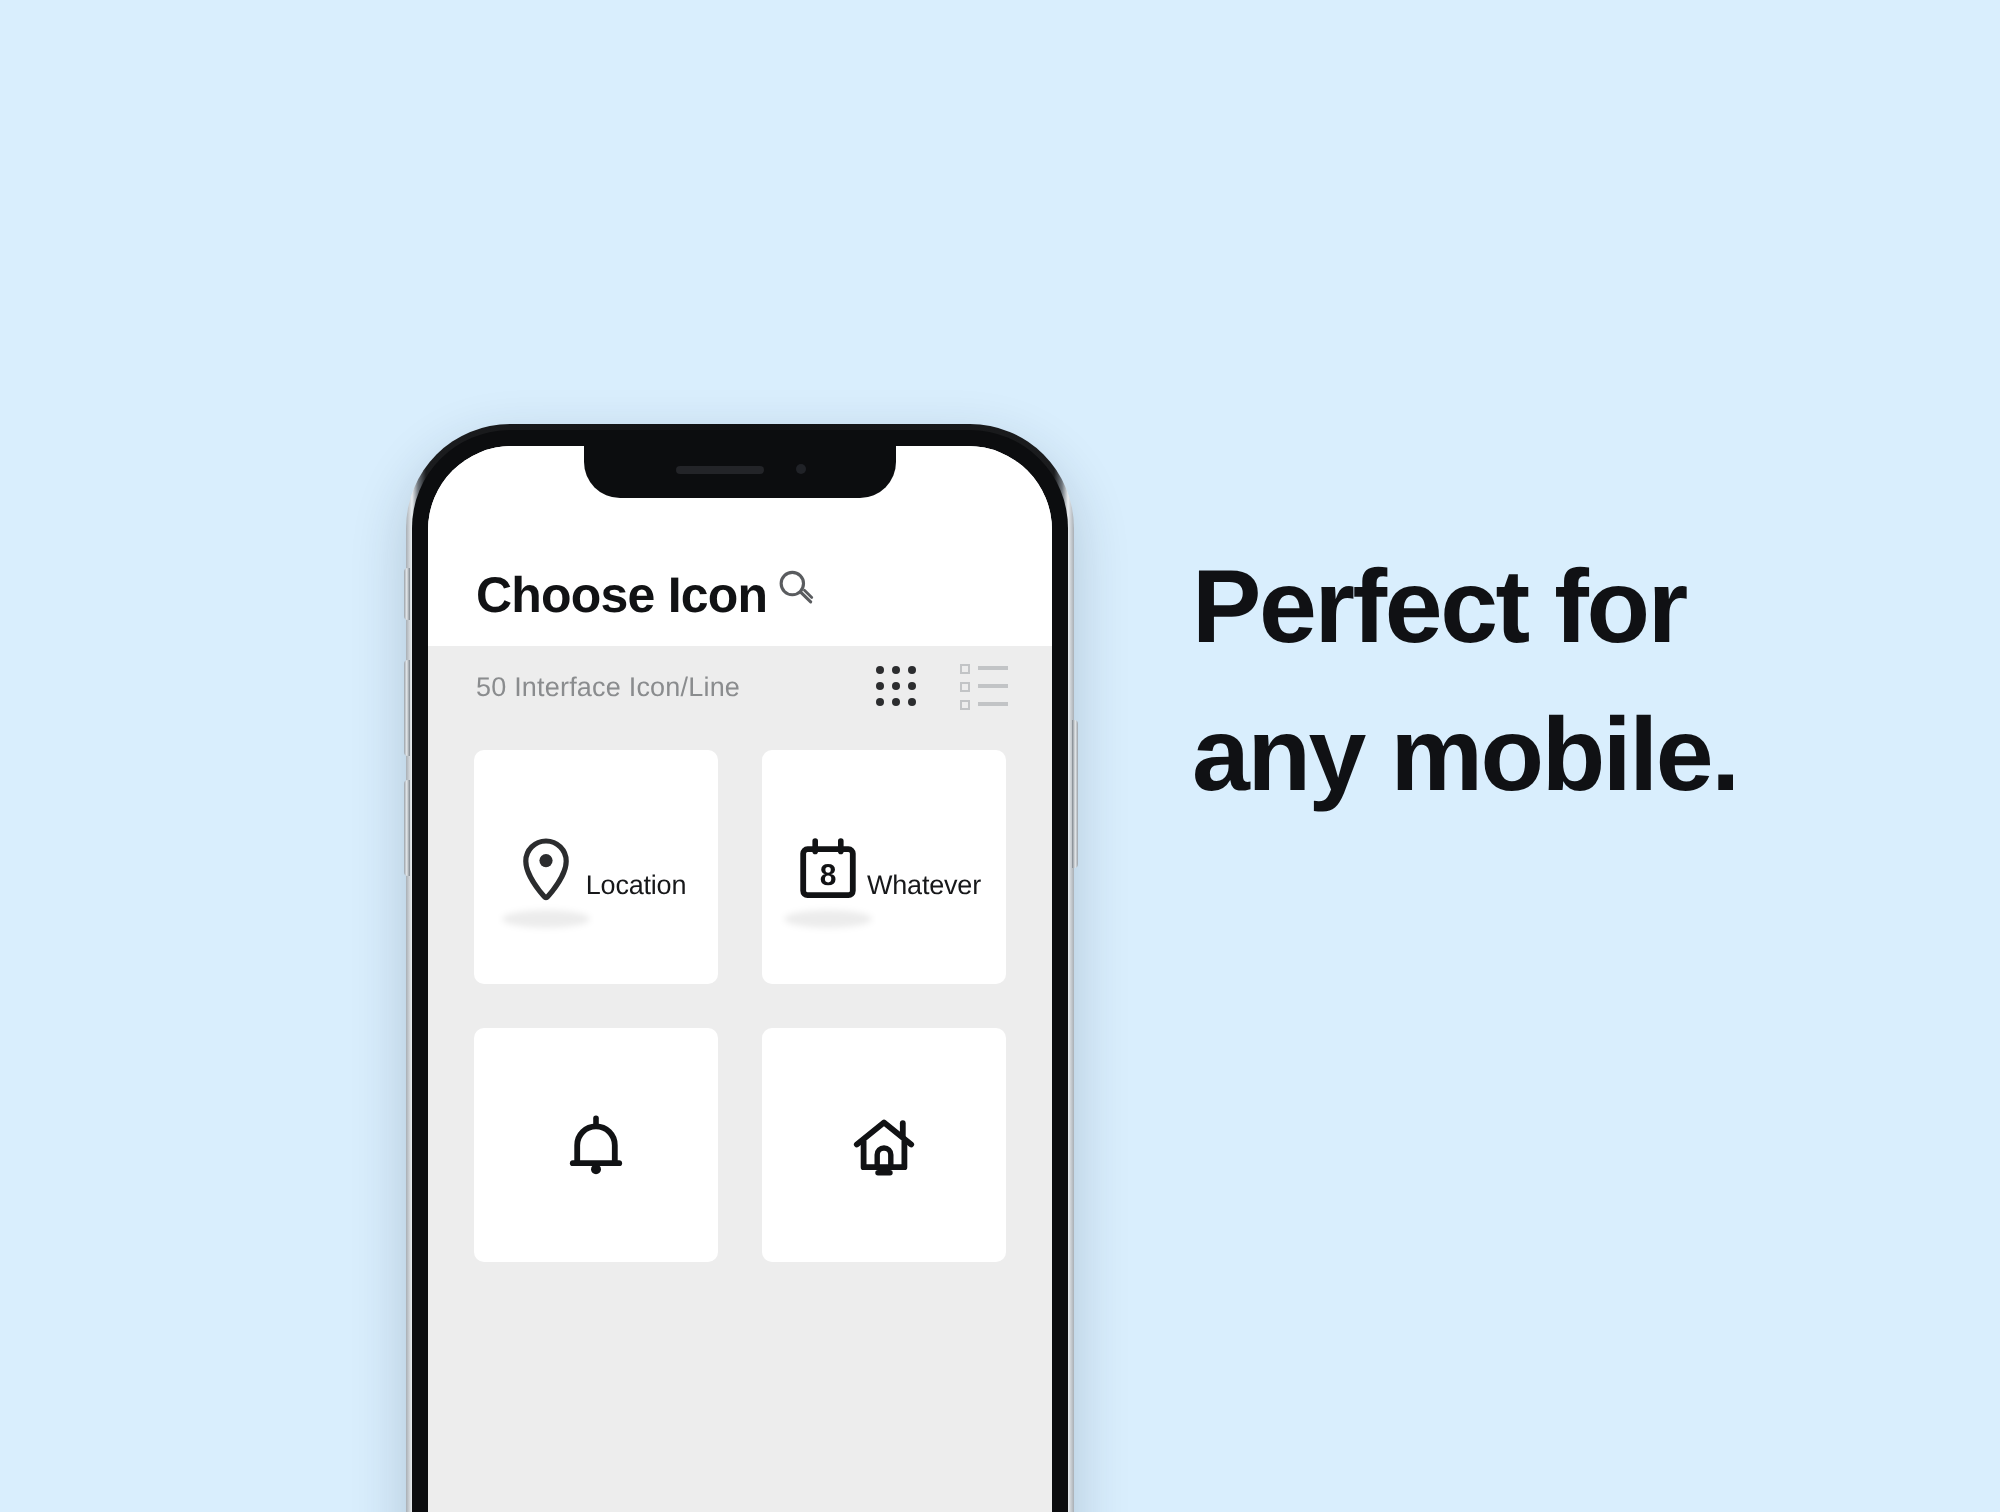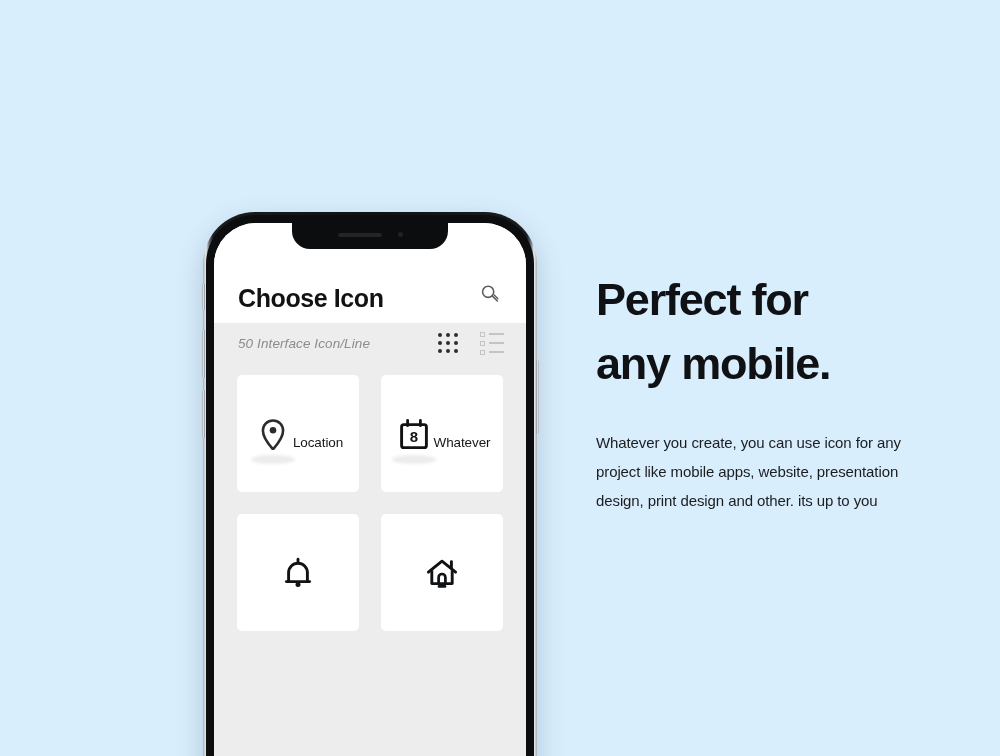--- a/index.html
+++ b/index.html
@@ -103,21 +103,21 @@
   
   .app-header {
     position: absolute;
     top: 0;
     left: 0;
     right: 0;
     height: 100px;
     background: #ffffff;
     display: flex;
     align-items: flex-end;
-    justify-content: space-between;
+    justify-content: flex-start;
     padding: 0 22px 12px 24px;
     box-sizing: border-box;
     z-index: 5;
   }
   .app-title {
     font-size: 25px;
     font-weight: bold;
     color: #111214;
     letter-spacing: -0.4px;
     line-height: 1;
@@ -143,21 +143,20 @@
     align-items: center;
     justify-content: space-between;
     padding: 0 22px 0 24px;
     box-sizing: border-box;
     z-index: 5;
   }
   .sub-bar-label {
     font-size: 13.5px;
     color: #8a8c8e;
     letter-spacing: 0.1px;
-    font-style: italic;
   }
   .view-toggles {
     display: flex;
     align-items: center;
     gap: 22px;
   }
 
   
   .grid-icon {
     display: grid;
@@ -250,21 +249,21 @@
   }
 
   
   .copy {
     position: absolute;
     left: 596px;
     top: 268px;
     width: 350px;
   }
   .headline {
-    font-size: 45px;
+    font-size: 52px;
     font-weight: bold;
     color: #101114;
     line-height: 1.42;
     letter-spacing: -1.2px;
     margin: 0;
   }
   .body-copy {
     margin: 32px 0 0 0;
     font-size: 15px;
     line-height: 1.95;
@@ -402,14 +401,13 @@
     </div>
 
   </div>
 </div>
 
 <div class="copy">
   <h1 class="headline">
     <span>Perfect for</span><br>
     <span>any mobile.</span>
   </h1>
-  <p class="body-copy">Whatever you create, you can use icon for any project like mobile apps, website, presentation design, print design and other. its up to you</p>
 </div>
 
 </body></html>

